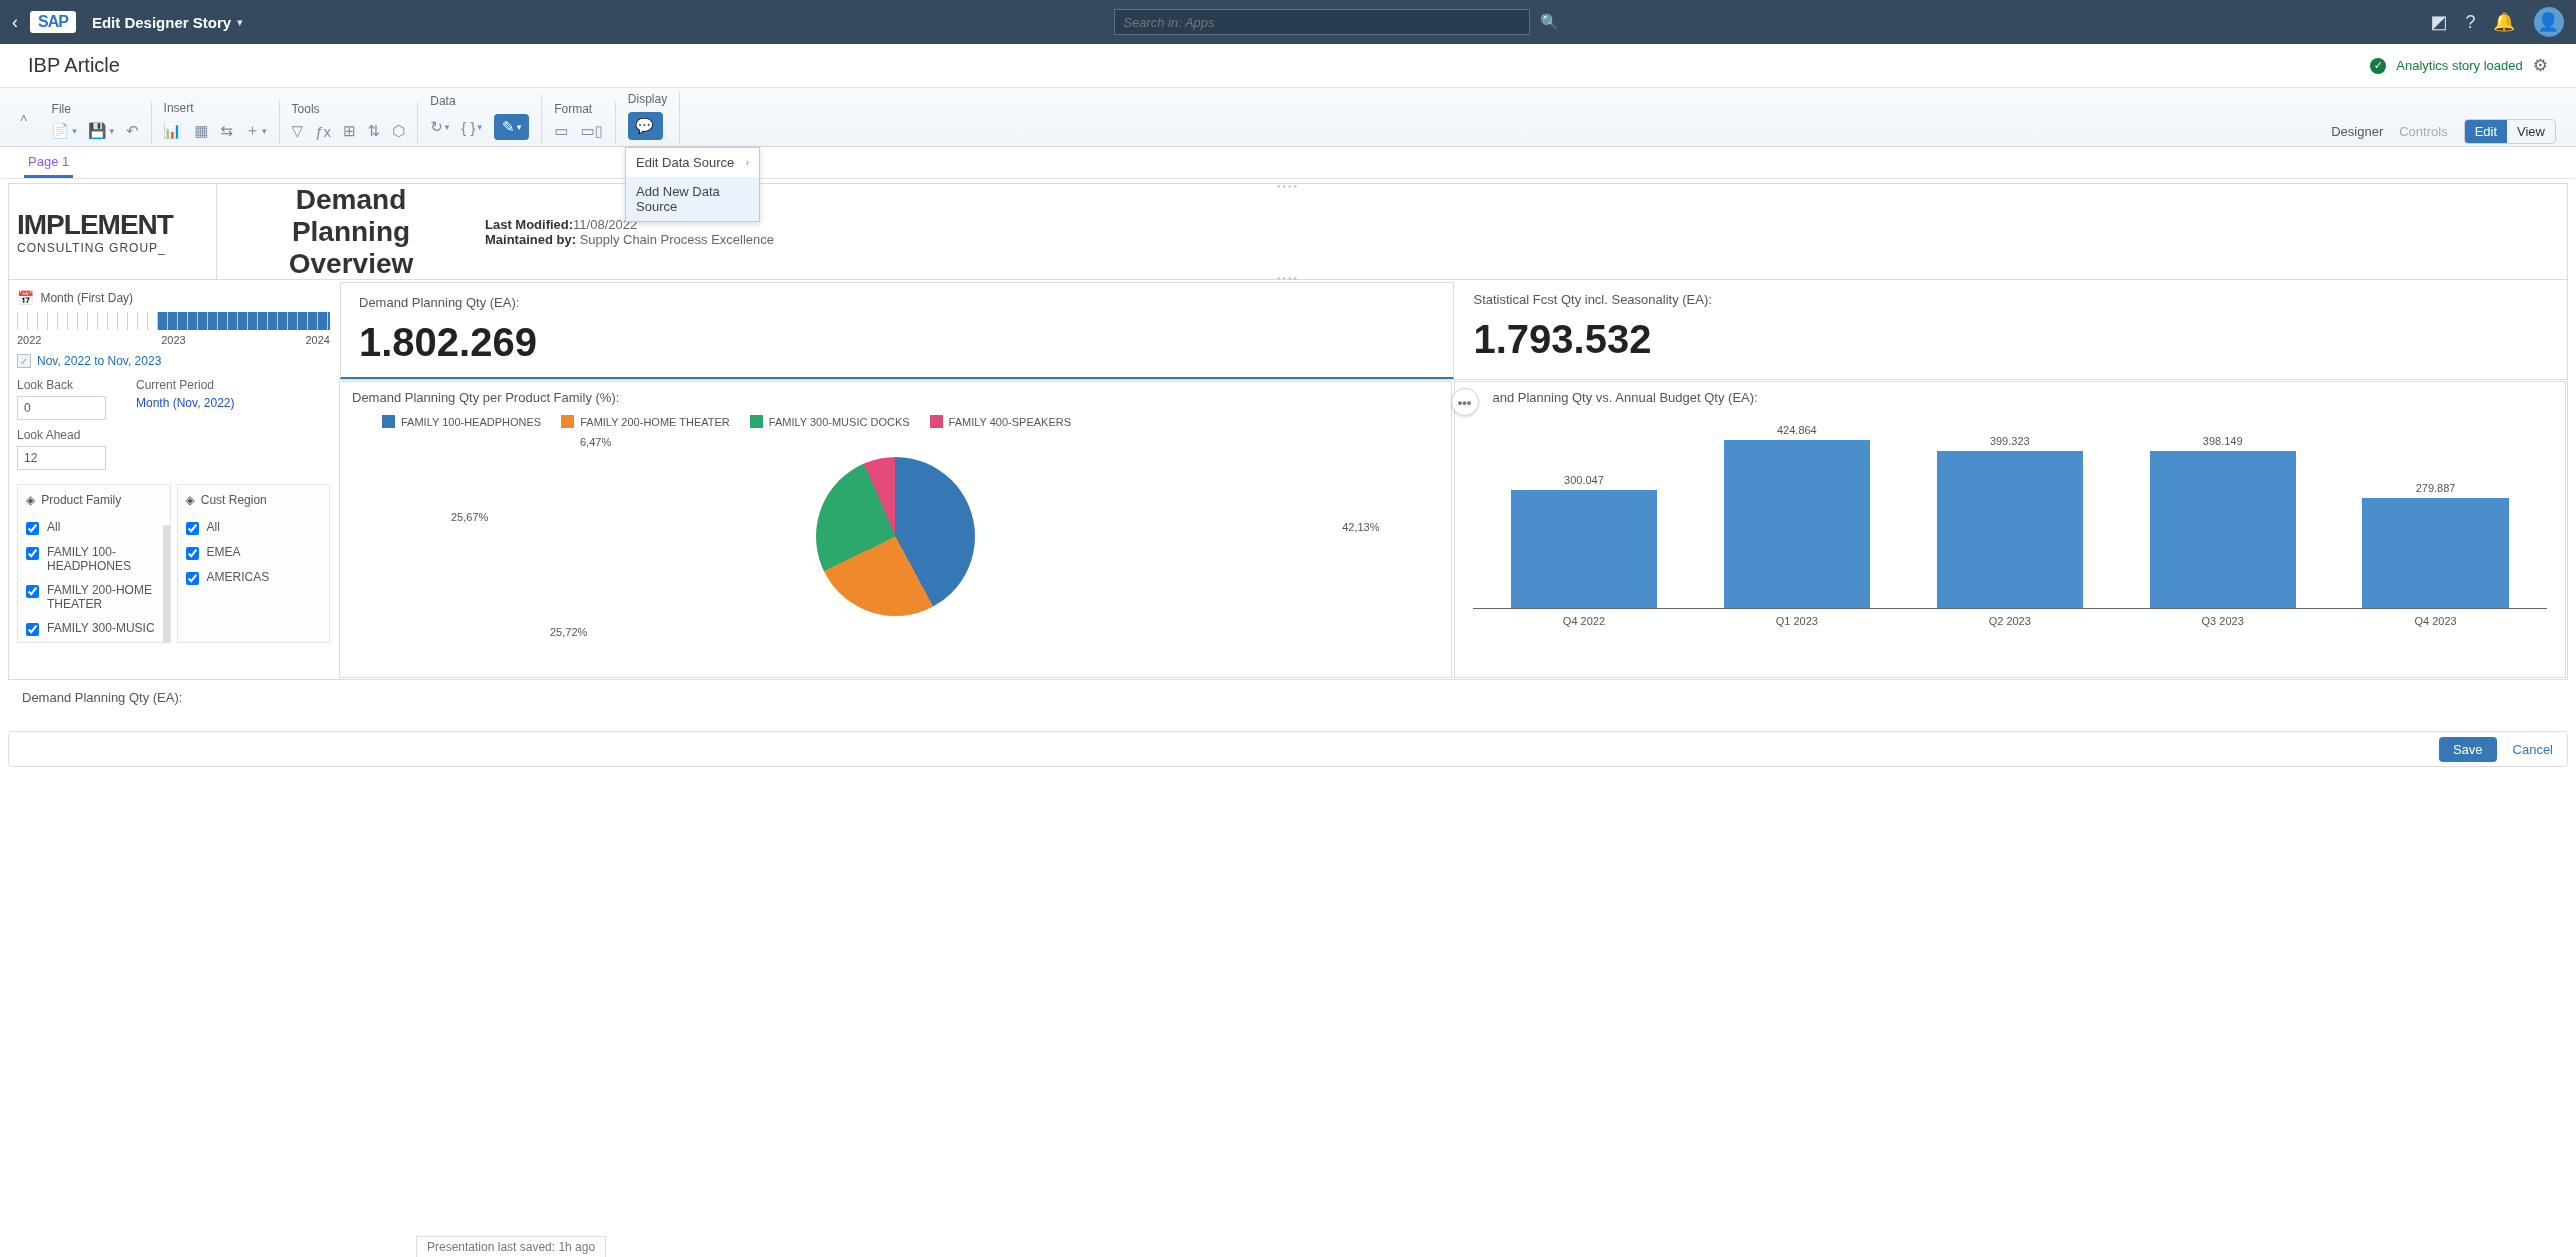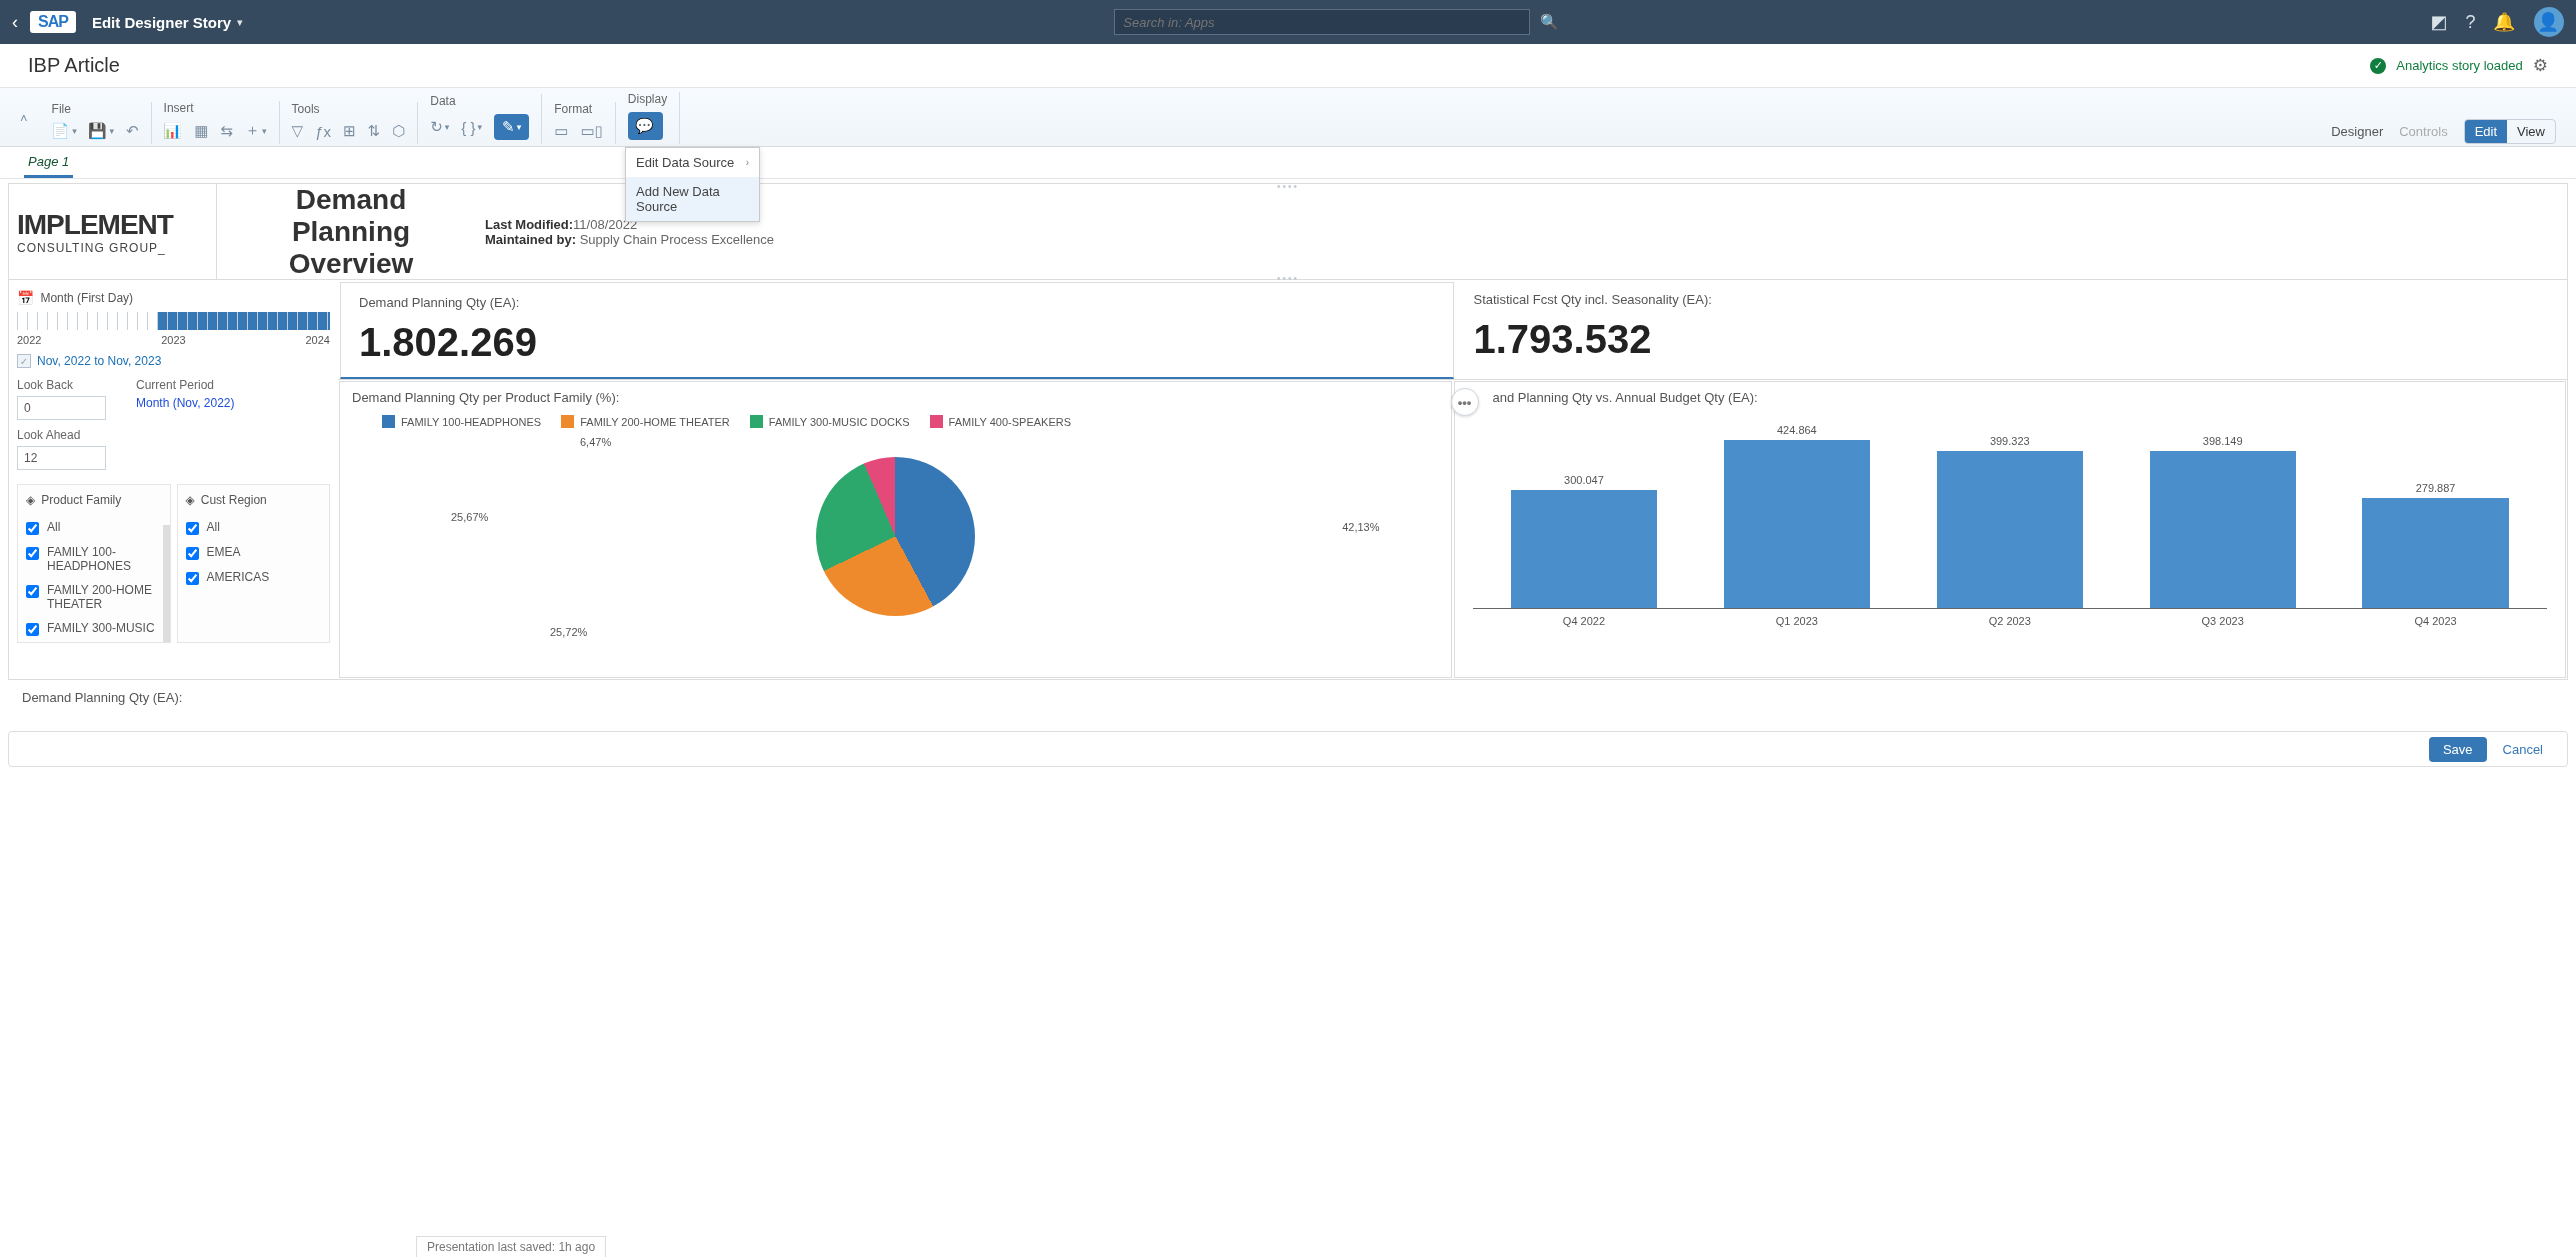--- a/index.html
+++ b/index.html
@@ -59,21 +59,21 @@
   background:#fff; border:1px solid #c9c9c9; box-shadow:0 2px 6px rgba(0,0,0,.15);
   width:135px; z-index:50;
 }
 .dropdown .item { padding:7px 10px; font-size:13px; color:#444; display:flex; justify-content:space-between; align-items:center;}
 .dropdown .item.hover { background:#eaf2fb; }
 .dropdown .sub { font-size:10px; color:#888; }
 
 
 .tabs { border-bottom:1px solid #e2e6ea; padding:0 24px; height:32px; display:flex; align-items:flex-end;}
 .tab { padding:6px 4px; font-size:13px; color:#555; border-bottom:3px solid transparent; cursor:pointer;}
-.tab.active { border-bottom-color:#3678b5; color:#14532d;font-style:italic;}
+.tab.active { border-bottom-color:#3678b5; color:#8b5cf6;}
 
 
 .canvas { padding:4px 8px; background:#fff; }
 .hdr-card { border:1px solid #dcdcdc; display:flex; align-items:center; height:97px; position:relative;}
 .logo-box { width:208px; height:100%; border-right:1px solid #dcdcdc; display:flex; flex-direction:column; justify-content:center; padding:0 8px; }
 .logo-box .big { font-size:28px; font-weight:900; letter-spacing:-1px;}
 .logo-box .sm { font-size:12px; letter-spacing:1px; color:#444;}
 .hdr-title { font-size:28px; font-weight:700; color:#333; padding:0 20px; text-align:center; width:268px;}
 .hdr-meta { font-size:13px; color:#666; }
 .hdr-meta b { color:#333;text-align:center; }
@@ -140,21 +140,21 @@
 
 .bars-wrap { height:198px; display:flex; align-items:flex-end; gap:30px; padding:30px 20px 0; border-bottom:1px solid #666; margin:0 6px;}
 .bar-col { flex:1; display:flex; flex-direction:column; align-items:center;}
 .bar-col .bar { width:80%; background:#4a8ecb;}
 .bar-col .v { font-size:11px; color:#555; margin-bottom:4px;}
 .bar-axis { display:flex; padding:6px 20px 0; gap:30px; margin:0 6px;}
 .bar-axis div { flex:1; text-align:center; font-size:11px; color:#555;}
 
 
 .ftr-row { padding:10px 14px; font-size:13px; color:#555;}
-.bottom-bar { margin:12px 8px 10px; border:1px solid #ddd; border-radius:4px; height:36px; display:flex; align-items:center; justify-content:flex-end; padding:0 24px; gap:16px;}
+.bottom-bar { margin:12px 8px 10px; border:1px solid #ddd; border-radius:4px; height:36px; display:flex; align-items:center; justify-content:flex-end; padding:0 14px; gap:16px;}
 .btn-save { background:#3678b5; color:#fff; padding:5px 14px; border-radius:4px; cursor:pointer; font-size:13px;}
 .btn-cancel { color:#3678b5; cursor:pointer; font-size:13px;}
 .last-saved { position:fixed; bottom:0; left:416px; border:1px solid #ddd; border-bottom:none; background:#fff; padding:3px 10px; font-size:12px; color:#777;}
 </style>
 </head>
 <body>
 
 <div class="shellbar">
   <span class="back">‹</span>
   <span class="sap-logo">SAP</span>

